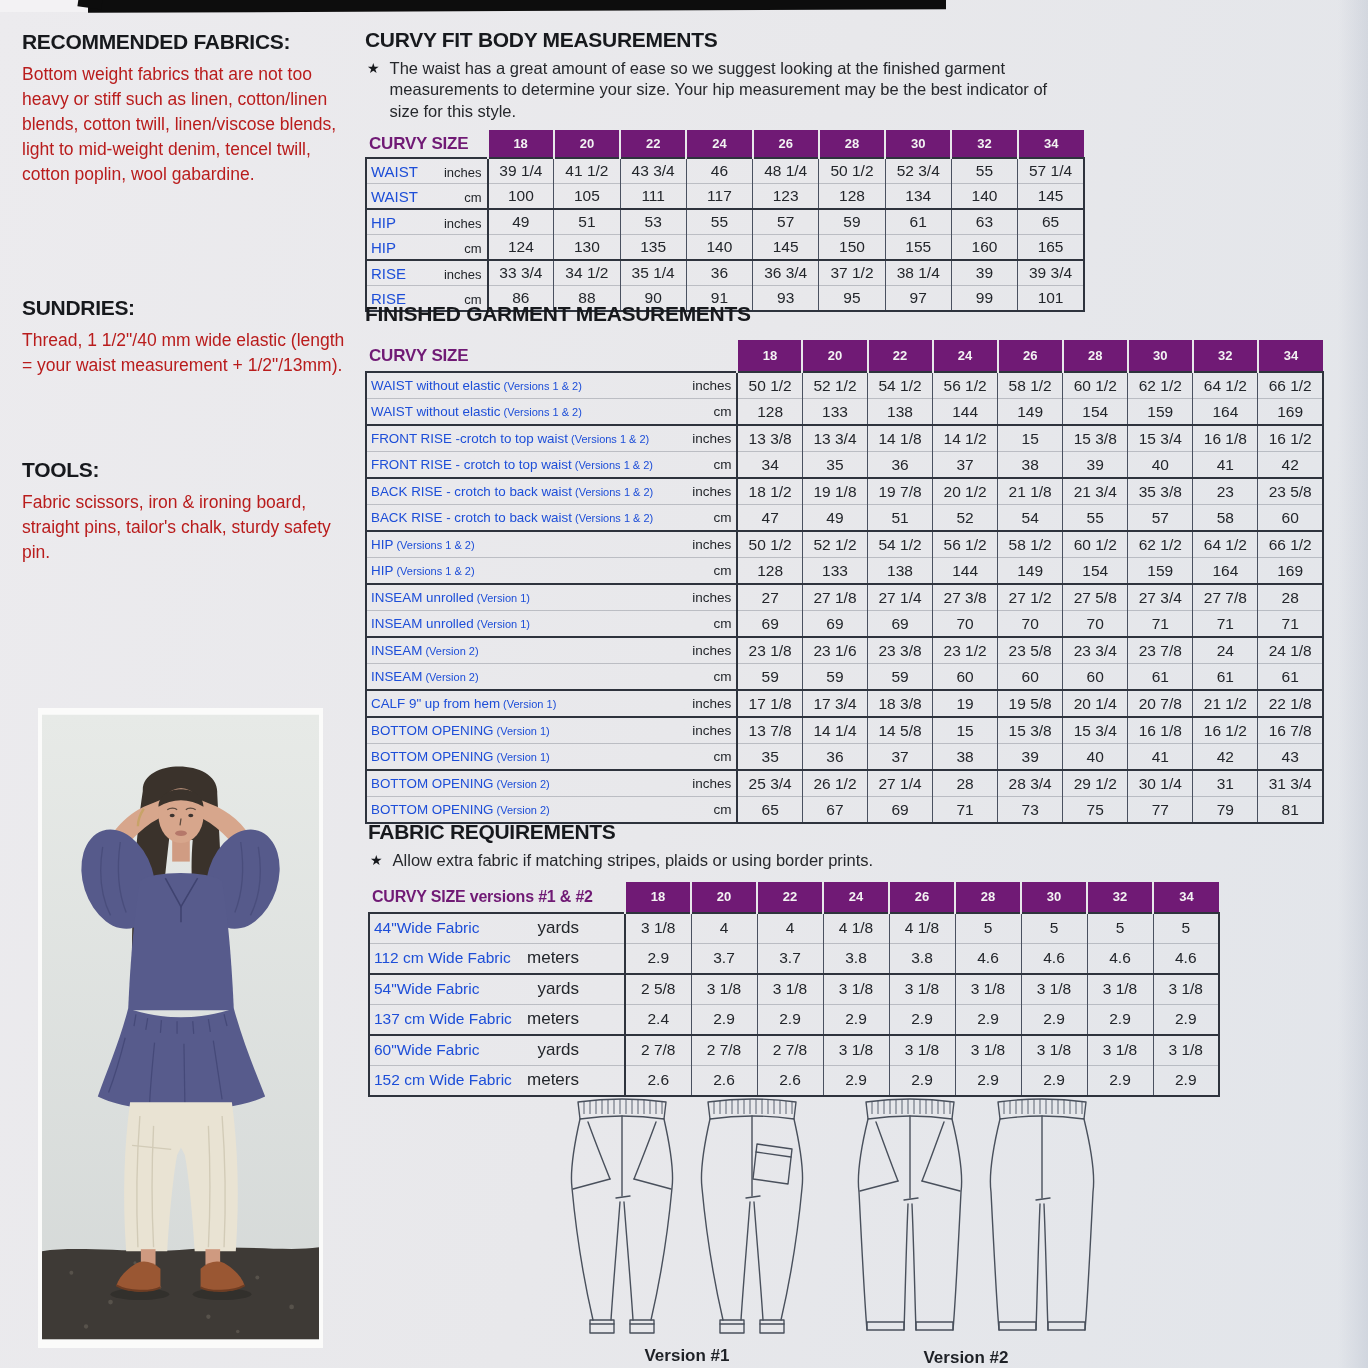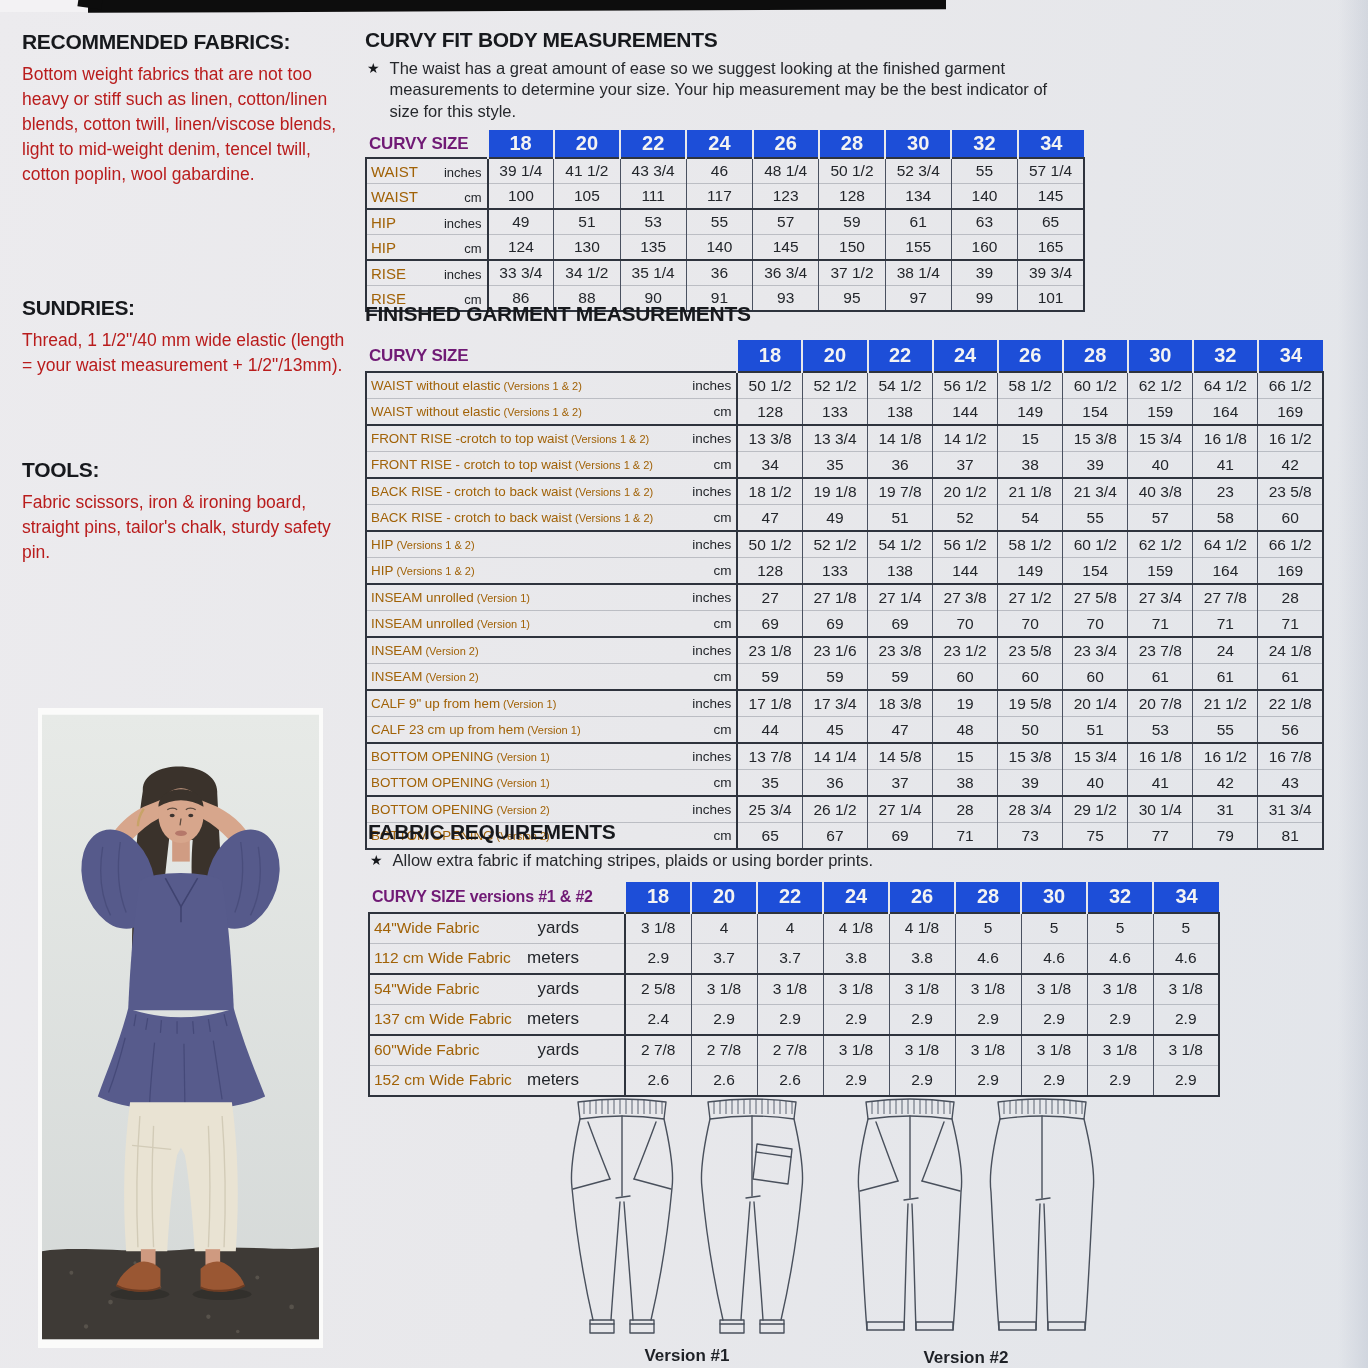--- a/index.html
+++ b/index.html
@@ -24,26 +24,26 @@
 
   .note{display:flex;gap:10px;margin:2px 0 8px 2px;font-size:16.5px;line-height:1.3;color:#26282c;}
   .star{font-size:14px;line-height:1.55;color:#17191d;}
 
   #sec-body{position:absolute;left:365px;top:28px;width:722px;}
   #sec-garment{position:absolute;left:365px;top:302px;width:960px;}
   #sec-fabric{position:absolute;left:368px;top:820px;width:852px;}
 
   .mtable{border-collapse:collapse;table-layout:fixed;}
   .mtable th,.mtable td{padding:0;font-weight:normal;overflow:hidden;}
-  .mtable .size-h{background:#1d4ed8;color:#f3f3f3;font-weight:bold;font-size:20px;text-align:center;border-left:2.5px solid #e8e8eb;}
+  .mtable .size-h{background:#701a75;color:#f3f3f3;font-weight:bold;font-size:13px;text-align:center;border-left:2.5px solid #e8e8eb;}
   .mtable .size-h:first-of-type{border-left:none;}
   .mtable .lbl-h{text-align:left;font-weight:bold;font-size:17px;color:#701a75;padding-left:3px;letter-spacing:-0.2px;}
   .mtable .row-h{border-left:2px solid #2e333d;}
   .mtable .row-h .in{display:flex;justify-content:space-between;align-items:baseline;padding:0 5px 0 4px;}
-  .mtable .lbl{color:#a16207;white-space:nowrap;}
+  .mtable .lbl{color:#1d4ed8;white-space:nowrap;}
   .mtable .detail{font-size:11px;}
   .mtable .unit{font-size:13px;color:#23262b;padding-left:4px;}
   .mtable td.val{text-align:center;font-size:15.5px;color:#23262b;border-left:1.5px solid #4a5160;}
   .mtable td.val:first-of-type{border-left-width:2px;border-left-color:#2e333d;}
   .mtable td.val:last-child{border-right:2px solid #2e333d;}
   .mtable tbody th,.mtable tbody td{border-top:1px solid rgba(72,78,92,0.28);}
   .mtable tbody tr.grp th,.mtable tbody tr.grp td{border-top:2.2px solid #2e333d;}
   .mtable tbody tr:last-child th,.mtable tbody tr:last-child td{border-bottom:2.2px solid #2e333d;}
 
   #table-body .mtable{width:720px;}
@@ -443,21 +443,21 @@
                 <span class="lbl">BACK RISE - crotch to back waist<span class="detail"> (Versions 1 &amp; 2)</span></span>
                 <span class="unit">inches</span>
               </div>
             </th>
             <td class="val">18 1/2</td>
             <td class="val">19 1/8</td>
             <td class="val">19 7/8</td>
             <td class="val">20 1/2</td>
             <td class="val">21 1/8</td>
             <td class="val">21 3/4</td>
-            <td class="val">40 3/8</td>
+            <td class="val">35 3/8</td>
             <td class="val">23</td>
             <td class="val">23 5/8</td>
           </tr>
           <tr>
             <th class="row-h">
               <div class="in">
                 <span class="lbl">BACK RISE - crotch to back waist<span class="detail"> (Versions 1 &amp; 2)</span></span>
                 <span class="unit">cm</span>
               </div>
             </th>
@@ -582,37 +582,20 @@
             </th>
             <td class="val">17 1/8</td>
             <td class="val">17 3/4</td>
             <td class="val">18 3/8</td>
             <td class="val">19</td>
             <td class="val">19 5/8</td>
             <td class="val">20 1/4</td>
             <td class="val">20 7/8</td>
             <td class="val">21 1/2</td>
             <td class="val">22 1/8</td>
-          </tr>
-          <tr>
-            <th class="row-h">
-              <div class="in">
-                <span class="lbl">CALF 23 cm up from hem<span class="detail"> (Version 1)</span></span>
-                <span class="unit">cm</span>
-              </div>
-            </th>
-            <td class="val">44</td>
-            <td class="val">45</td>
-            <td class="val">47</td>
-            <td class="val">48</td>
-            <td class="val">50</td>
-            <td class="val">51</td>
-            <td class="val">53</td>
-            <td class="val">55</td>
-            <td class="val">56</td>
           </tr>
           <tr class="grp">
             <th class="row-h">
               <div class="in">
                 <span class="lbl">BOTTOM OPENING<span class="detail"> (Version 1)</span></span>
                 <span class="unit">inches</span>
               </div>
             </th>
             <td class="val">13 7/8</td>
             <td class="val">14 1/4</td>

